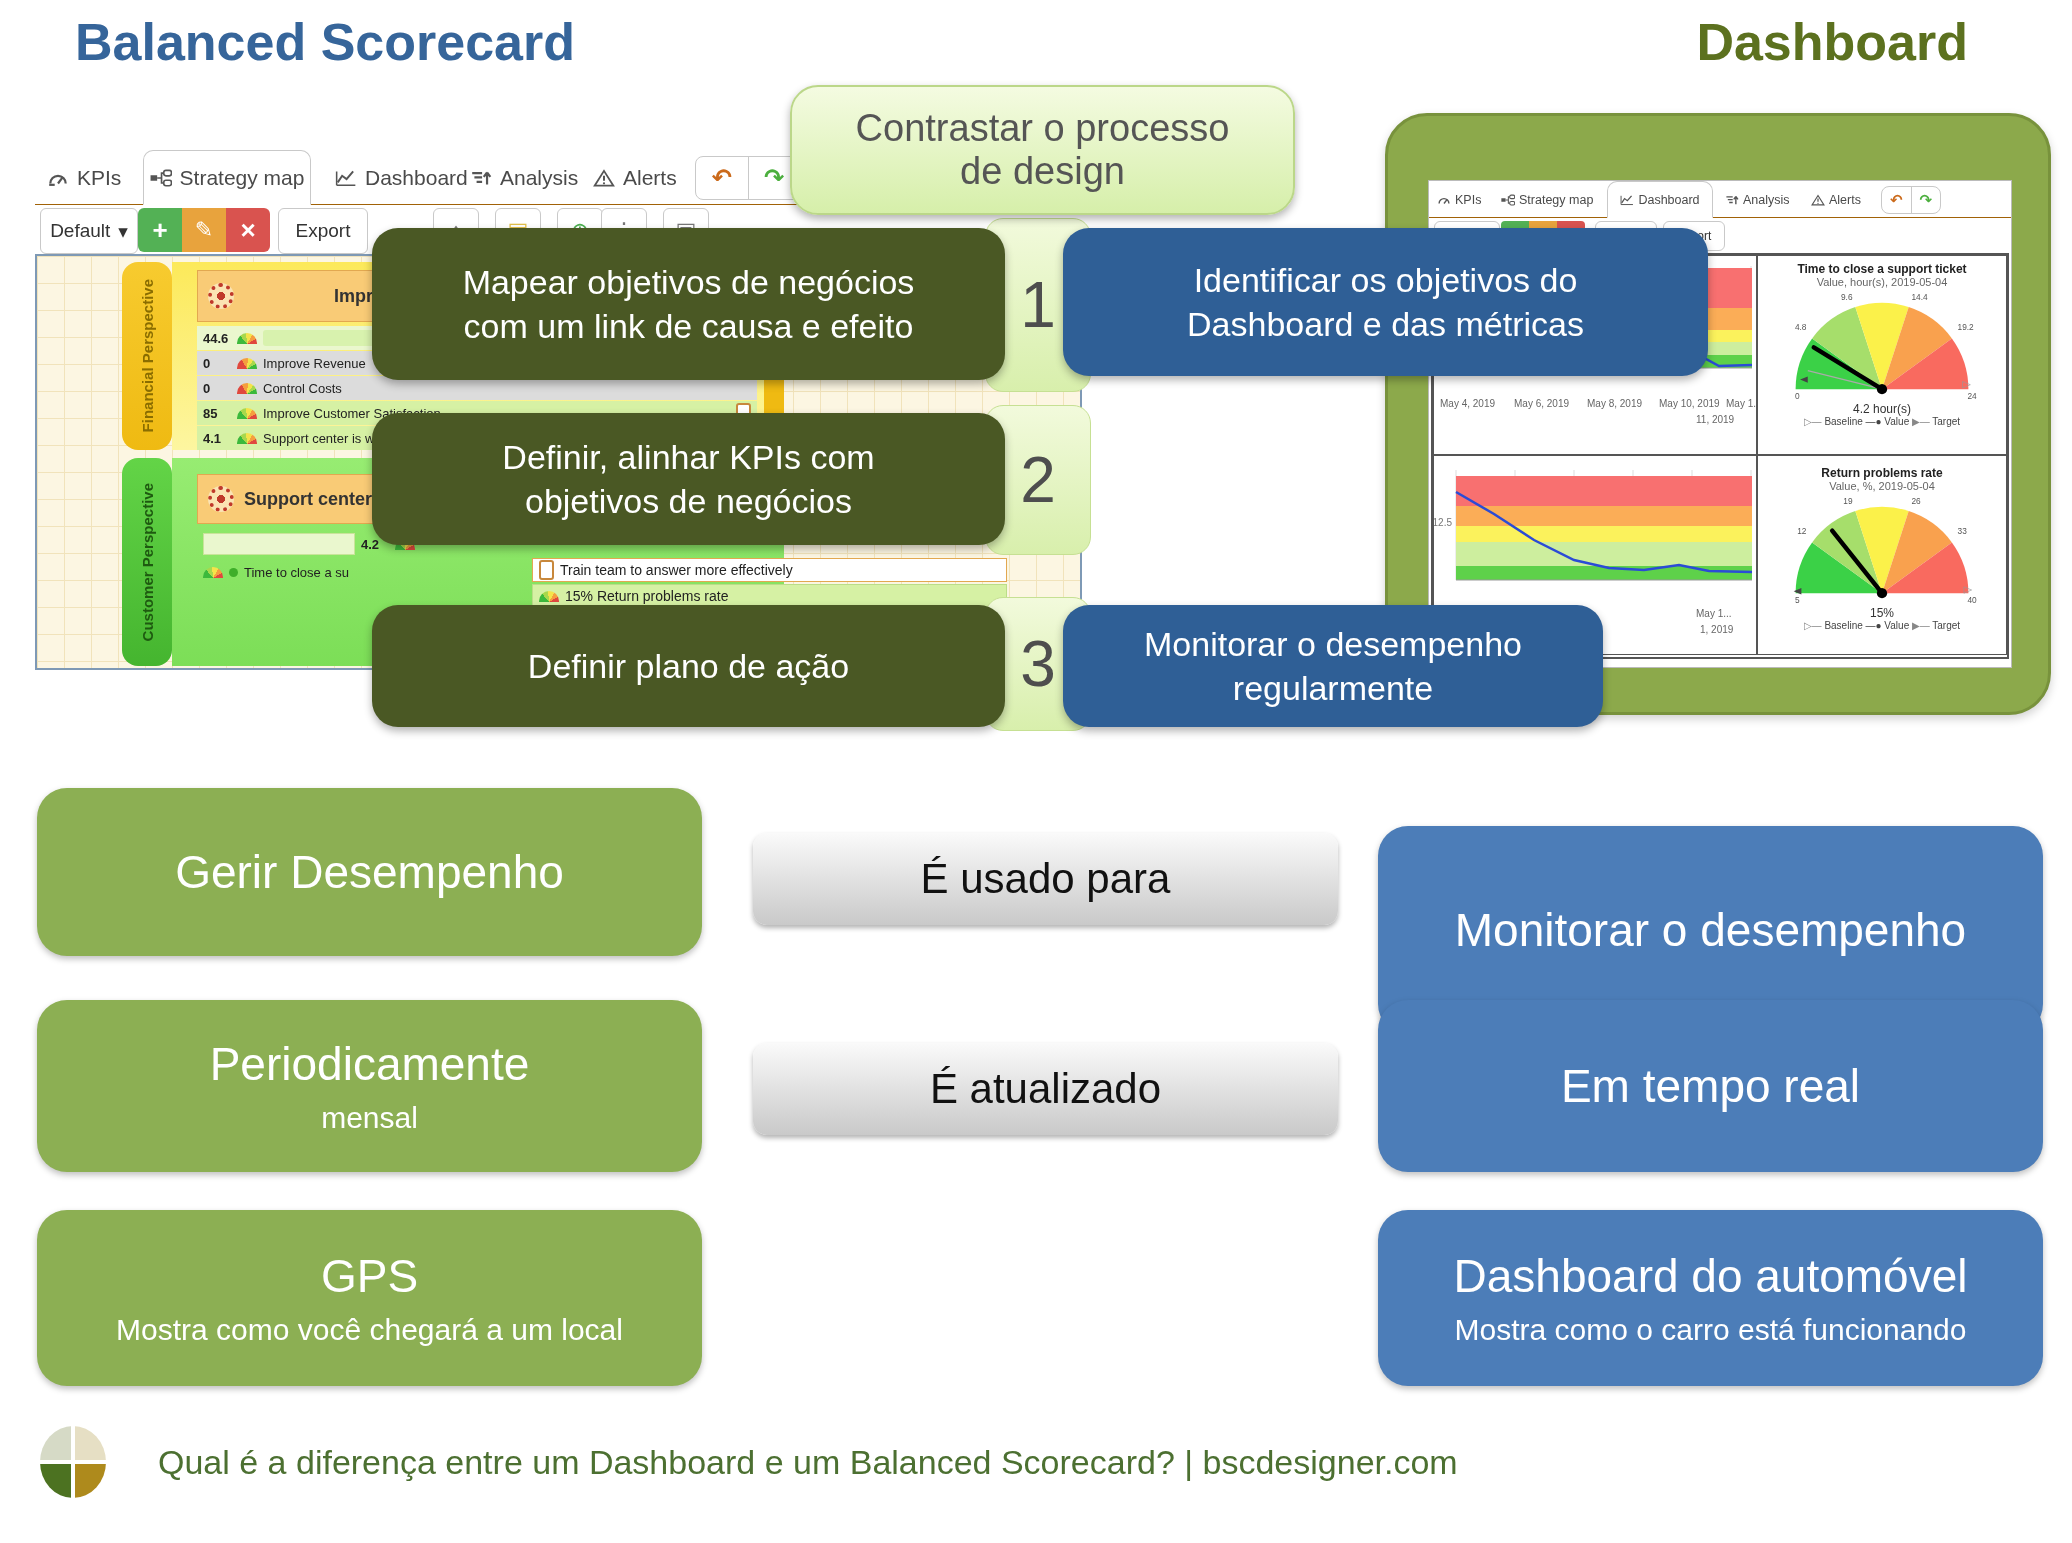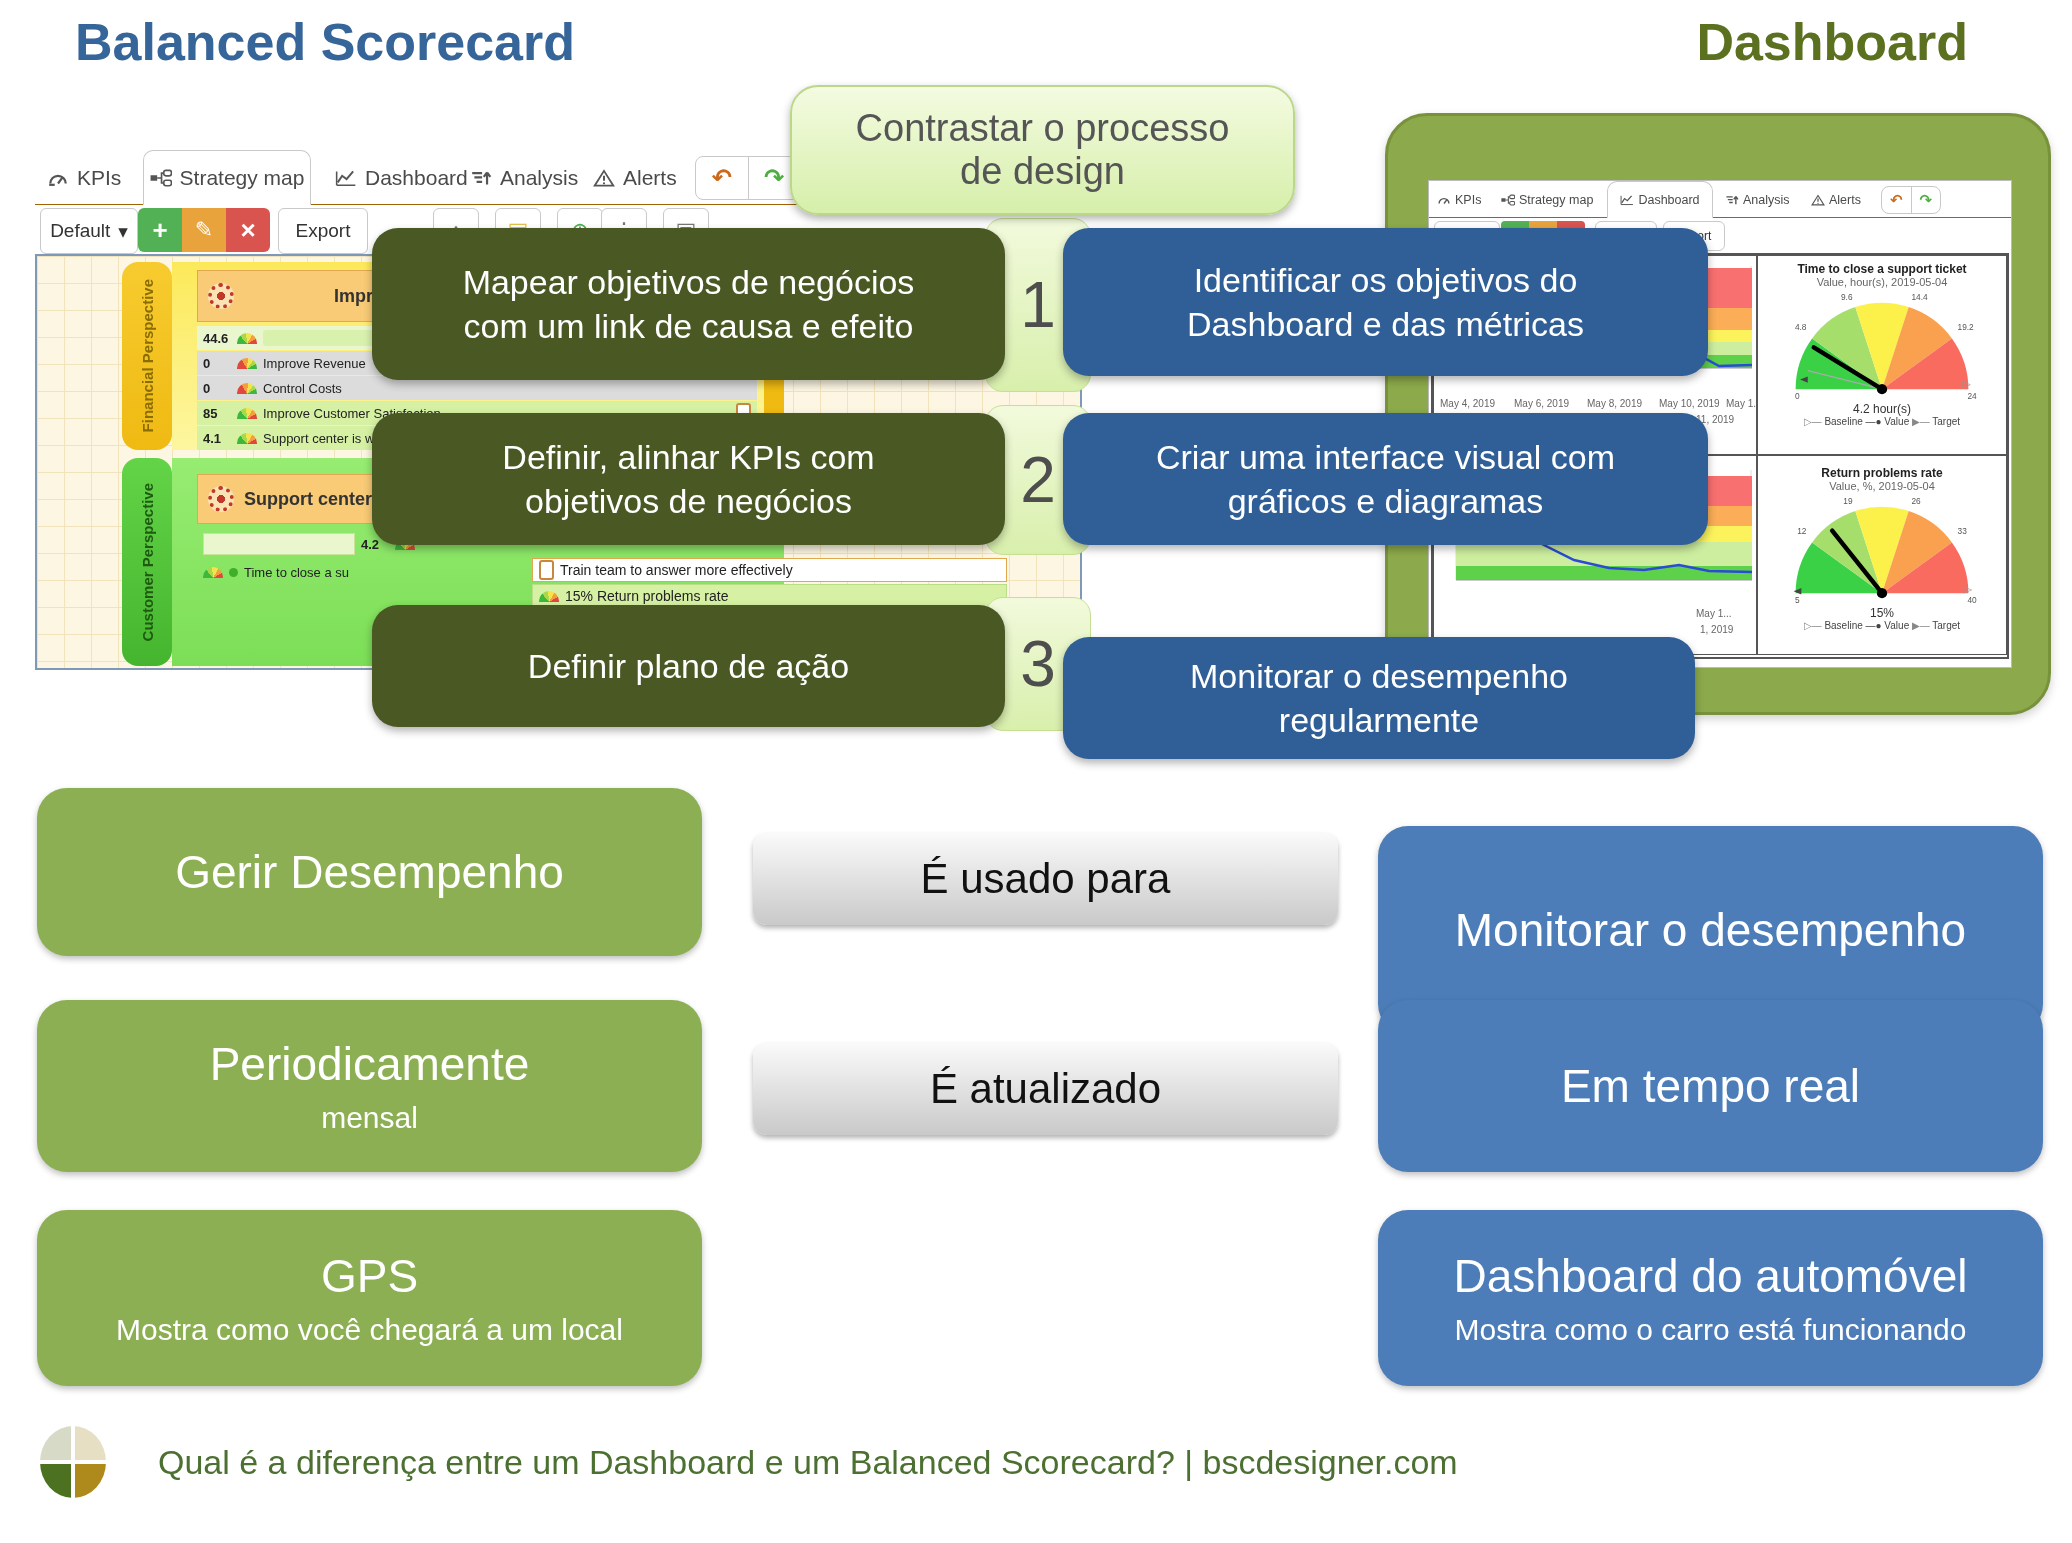--- a/index.html
+++ b/index.html
@@ -410,28 +410,25 @@
   <div class="abs dark-box soft" style="left:372px;top:228px;width:633px;height:152px;z-index:3;">
     <span>Mapear objetivos de negócios com um link de causa e efeito</span>
   </div>
   <div class="abs blue-box soft" style="left:1063px;top:228px;width:645px;height:148px;z-index:3;">
     <span>Identificar os objetivos do Dashboard e das métricas</span>
   </div>
 
   <div class="abs dark-box soft" style="left:372px;top:413px;width:633px;height:132px;z-index:3;">
     <span>Definir, alinhar KPIs com objetivos de negócios</span>
   </div>
-  <div class="abs blue-box soft" style="left:1063px;top:413px;width:645px;height:132px;z-index:3;">
-    <span>Criar uma interface visual com gráficos e diagramas</span>
-  </div>
 
   <div class="abs dark-box soft" style="left:372px;top:605px;width:633px;height:122px;z-index:3;">
     <span>Definir plano de ação</span>
   </div>
-  <div class="abs blue-box soft" style="left:1063px;top:637px;width:632px;height:122px;z-index:3;">
+  <div class="abs blue-box soft" style="left:1063px;top:605px;width:540px;height:122px;z-index:3;">
     <span>Monitorar o desempenho regularmente</span>
   </div>
 
   <div class="abs green-card" style="left:37px;top:788px;width:665px;height:168px;">
     <div class="card-main">Gerir Desempenho</div>
   </div>
   <div class="abs gray-card" style="left:753px;top:833px;width:585px;height:92px;">
     <span>É usado para</span>
   </div>
   <div class="abs blue-card" style="left:1378px;top:788px;width:665px;height:208px;margin-top:38px;">

